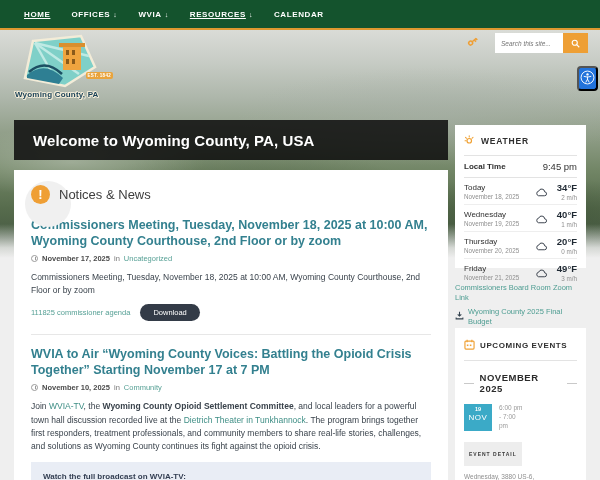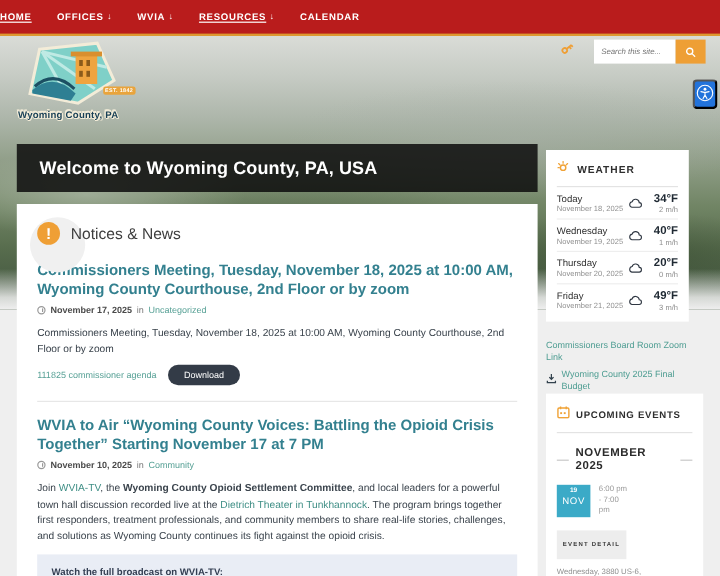--- a/index.html
+++ b/index.html
@@ -1,21 +1,21 @@
 <!DOCTYPE html>
 <html><head>
 <meta charset="utf-8">
 <style>
   * { margin:0; padding:0; box-sizing:border-box; }
   html,body { width:600px; height:480px; overflow:hidden; }
   body { font-family:"Liberation Sans", sans-serif; background:#efefef; position:relative; }
 
   
-  .topnav { position:absolute; left:0; top:0; width:600px; height:30px; background:#b91c1c;
-            border-bottom:2px solid #dd9830; display:flex; align-items:center; gap:21px; z-index:30; }
+  .topnav { position:absolute; left:0; top:0; width:600px; height:30px; background:#14532d;
+            border-bottom:2px solid #dd9830; display:flex; align-items:center; padding-left:24px; gap:21px; z-index:30; }
   .nav-item { color:#fff; font-size:8px; font-weight:bold; letter-spacing:.6px; text-decoration:none;
               display:flex; align-items:center; gap:3px; cursor:pointer; }
   .nav-item.underline > .nav-label { text-decoration:underline; }
   .nav-arrow { font-size:7px; font-weight:normal; opacity:.95; }
 
   
   .hero { position:absolute; left:0; top:30px; width:600px; height:228px;
     background:
       radial-gradient(ellipse 190px 50px at 12% 58%, rgba(255,255,255,.28), transparent 70%),
       radial-gradient(ellipse 280px 70px at 72% 38%, rgba(168,176,168,.45), transparent 70%),
@@ -69,21 +69,21 @@
   .art-body a { color:#3e8e85; text-decoration:none; cursor:pointer; }
   .attach-row { display:flex; align-items:center; gap:10px; margin-top:7px; }
   .attach-link { font-size:7.5px; color:#56a095; text-decoration:none; cursor:pointer; }
   .dl-btn { background:#333b47; color:#fff; border:none; font-size:7.5px; padding:4px 13px; border-radius:12px;
     cursor:pointer; font-family:"Liberation Sans",sans-serif; }
   .divider { border:none; border-top:1px solid #e7e7e7; margin:13px 0 11px 0; }
   .quote-box { background:#e9edf5; color:#333e52; font-size:8px; line-height:1.8; padding:8px 12px;
     margin-top:9px; }
 
   
-  .weather-card { position:absolute; left:455px; top:125px; width:119px; height:143px; background:#fff;
+  .weather-card { position:absolute; left:455px; top:125px; width:131px; height:143px; background:#fff;
     z-index:6; padding:7px 9px 0 9px; }
   .w-hd { display:flex; align-items:center; gap:5px; padding-bottom:5px; border-bottom:1px solid #e3e3e3; }
   .w-hd-title { font-size:8.5px; font-weight:bold; letter-spacing:.8px; color:#2f2f2f; }
   .lt-row { display:flex; justify-content:space-between; align-items:center; padding:5px 0;
     border-bottom:1px solid #e3e3e3; }
   .lt-label { font-size:8px; font-weight:bold; color:#2f2f2f; }
   .lt-value { font-size:9.5px; color:#333; }
   .w-row { display:flex; align-items:center; padding:4px 0 3px 0; border-bottom:1px solid #eee; }
   .w-row:last-child { border-bottom:none; }
   .w-left { flex:1; }
@@ -246,20 +246,24 @@
           <g stroke="#f0a236" stroke-width="1.4" stroke-linecap="round">
             <line x1="7" y1="2.2" x2="7" y2="4"></line>
             <line x1="2" y1="4.4" x2="3.4" y2="5.7"></line>
             <line x1="12" y1="4.4" x2="10.6" y2="5.7"></line>
             <line x1="1.4" y1="9" x2="2.8" y2="9"></line>
           </g>
         </svg>
     </span>
     <span class="w-hd-title">WEATHER</span>
   </div>
+  <div class="lt-row">
+    <span class="lt-label">Local Time</span>
+    <span class="lt-value">9:45 pm</span>
+  </div>
 
   <div class="w-row">
     <div class="w-left">
         <div class="w-day">Today</div>
         <div class="w-date">November 18, 2025</div>
       </div>
     <div class="w-mid">
         <span><svg width="13" height="9" viewBox="0 0 24 16">
             <path d="M6.5 14 h11 a3.6 3.6 0 0 0 .4-7.2 A5.6 5.6 0 0 0 7 5.4 A4.4 4.4 0 0 0 6.5 14 z" fill="none" stroke="#2f3742" stroke-width="1.7"></path>
           </svg></span>

